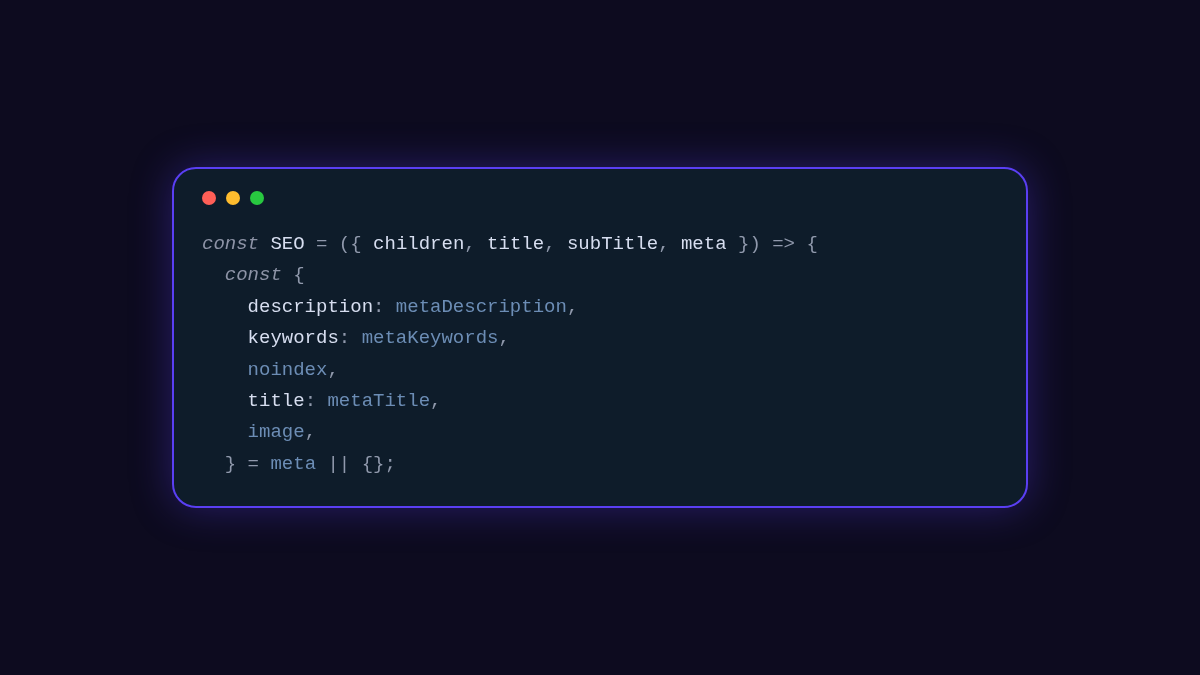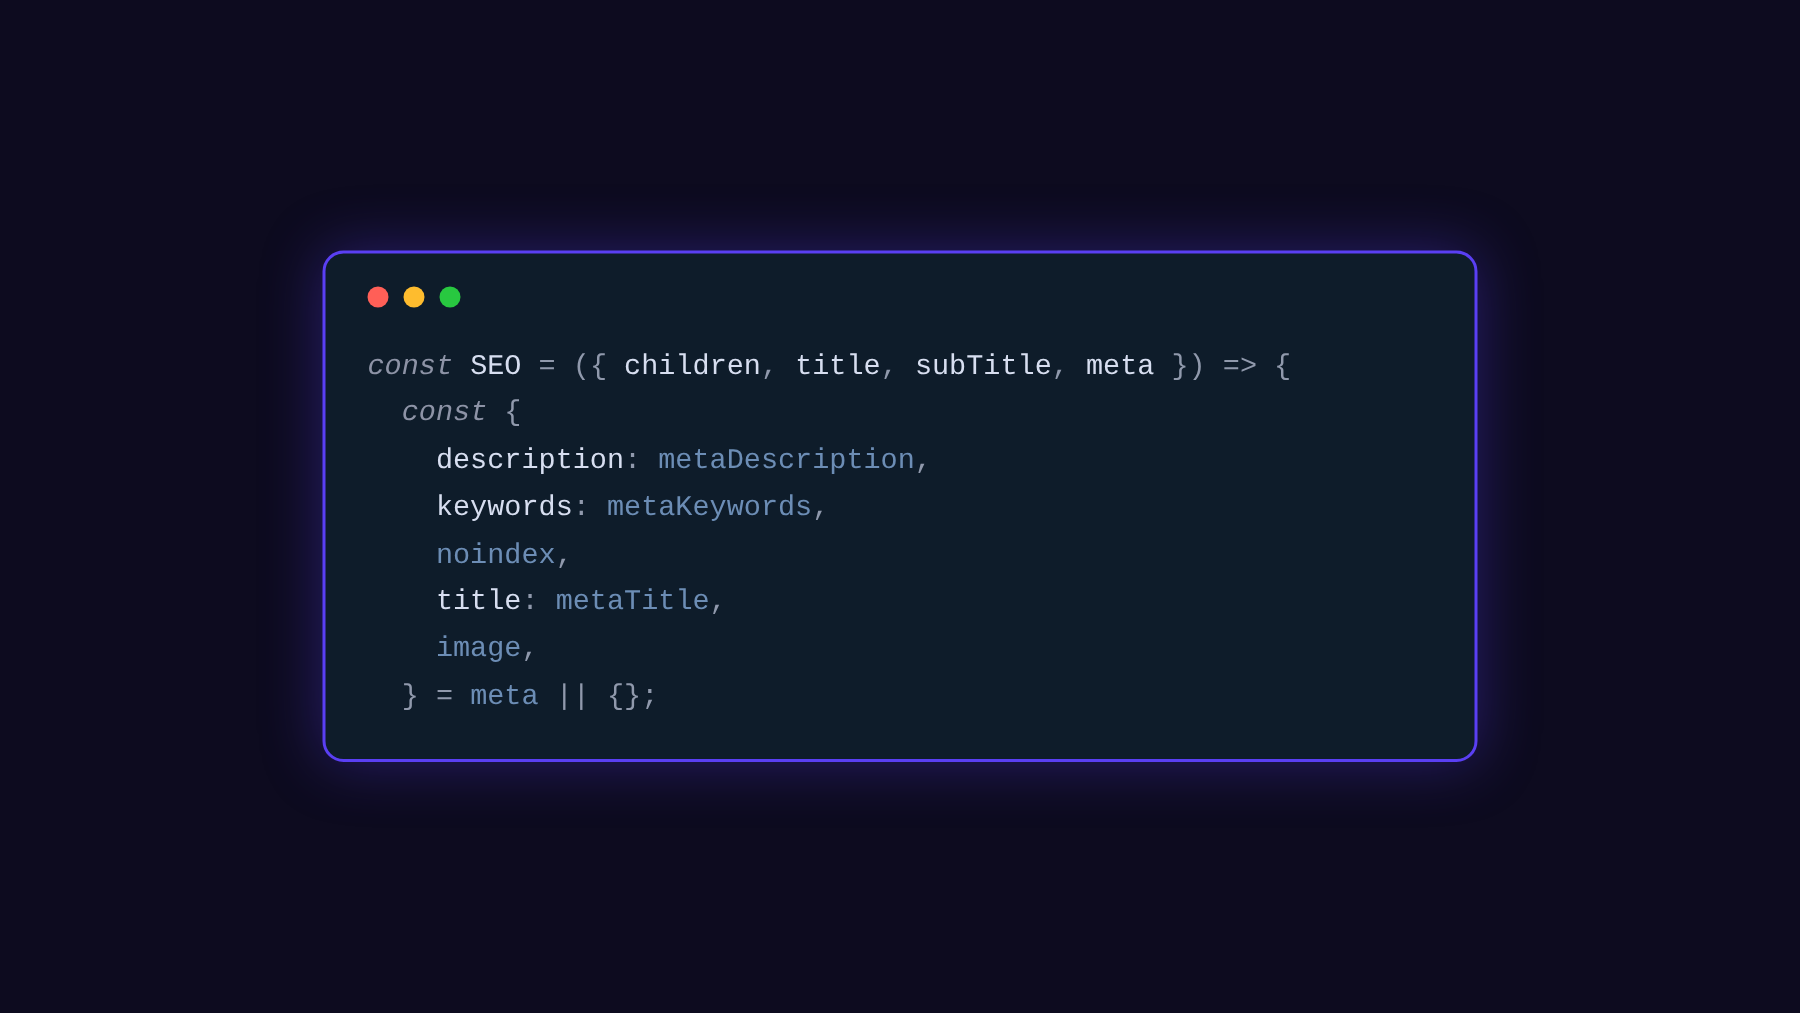--- a/index.html
+++ b/index.html
@@ -18,24 +18,24 @@
     position: absolute;
     inset: -40px;
     background: radial-gradient(closest-side, rgba(108,77,246,0.35), rgba(108,77,246,0.0) 75%);
     filter: blur(12px);
     z-index: 0;
     border-radius: 28px;
   }
   .window {
     position: relative;
     z-index: 1;
-    width: 770px;
+    width: 856px;
     background: #0e1c2a;
     border: 2px solid #5a3ff3;
-    border-radius: 14px;
+    border-radius: 24px;
     padding: 22px 28px 26px 28px;
     box-shadow: 0 0 40px rgba(90,63,243,0.35);
   }
   .traffic {
     display: flex;
     gap: 10px;
     margin-bottom: 24px;
   }
   .traffic .dot {
     width: 14px;

